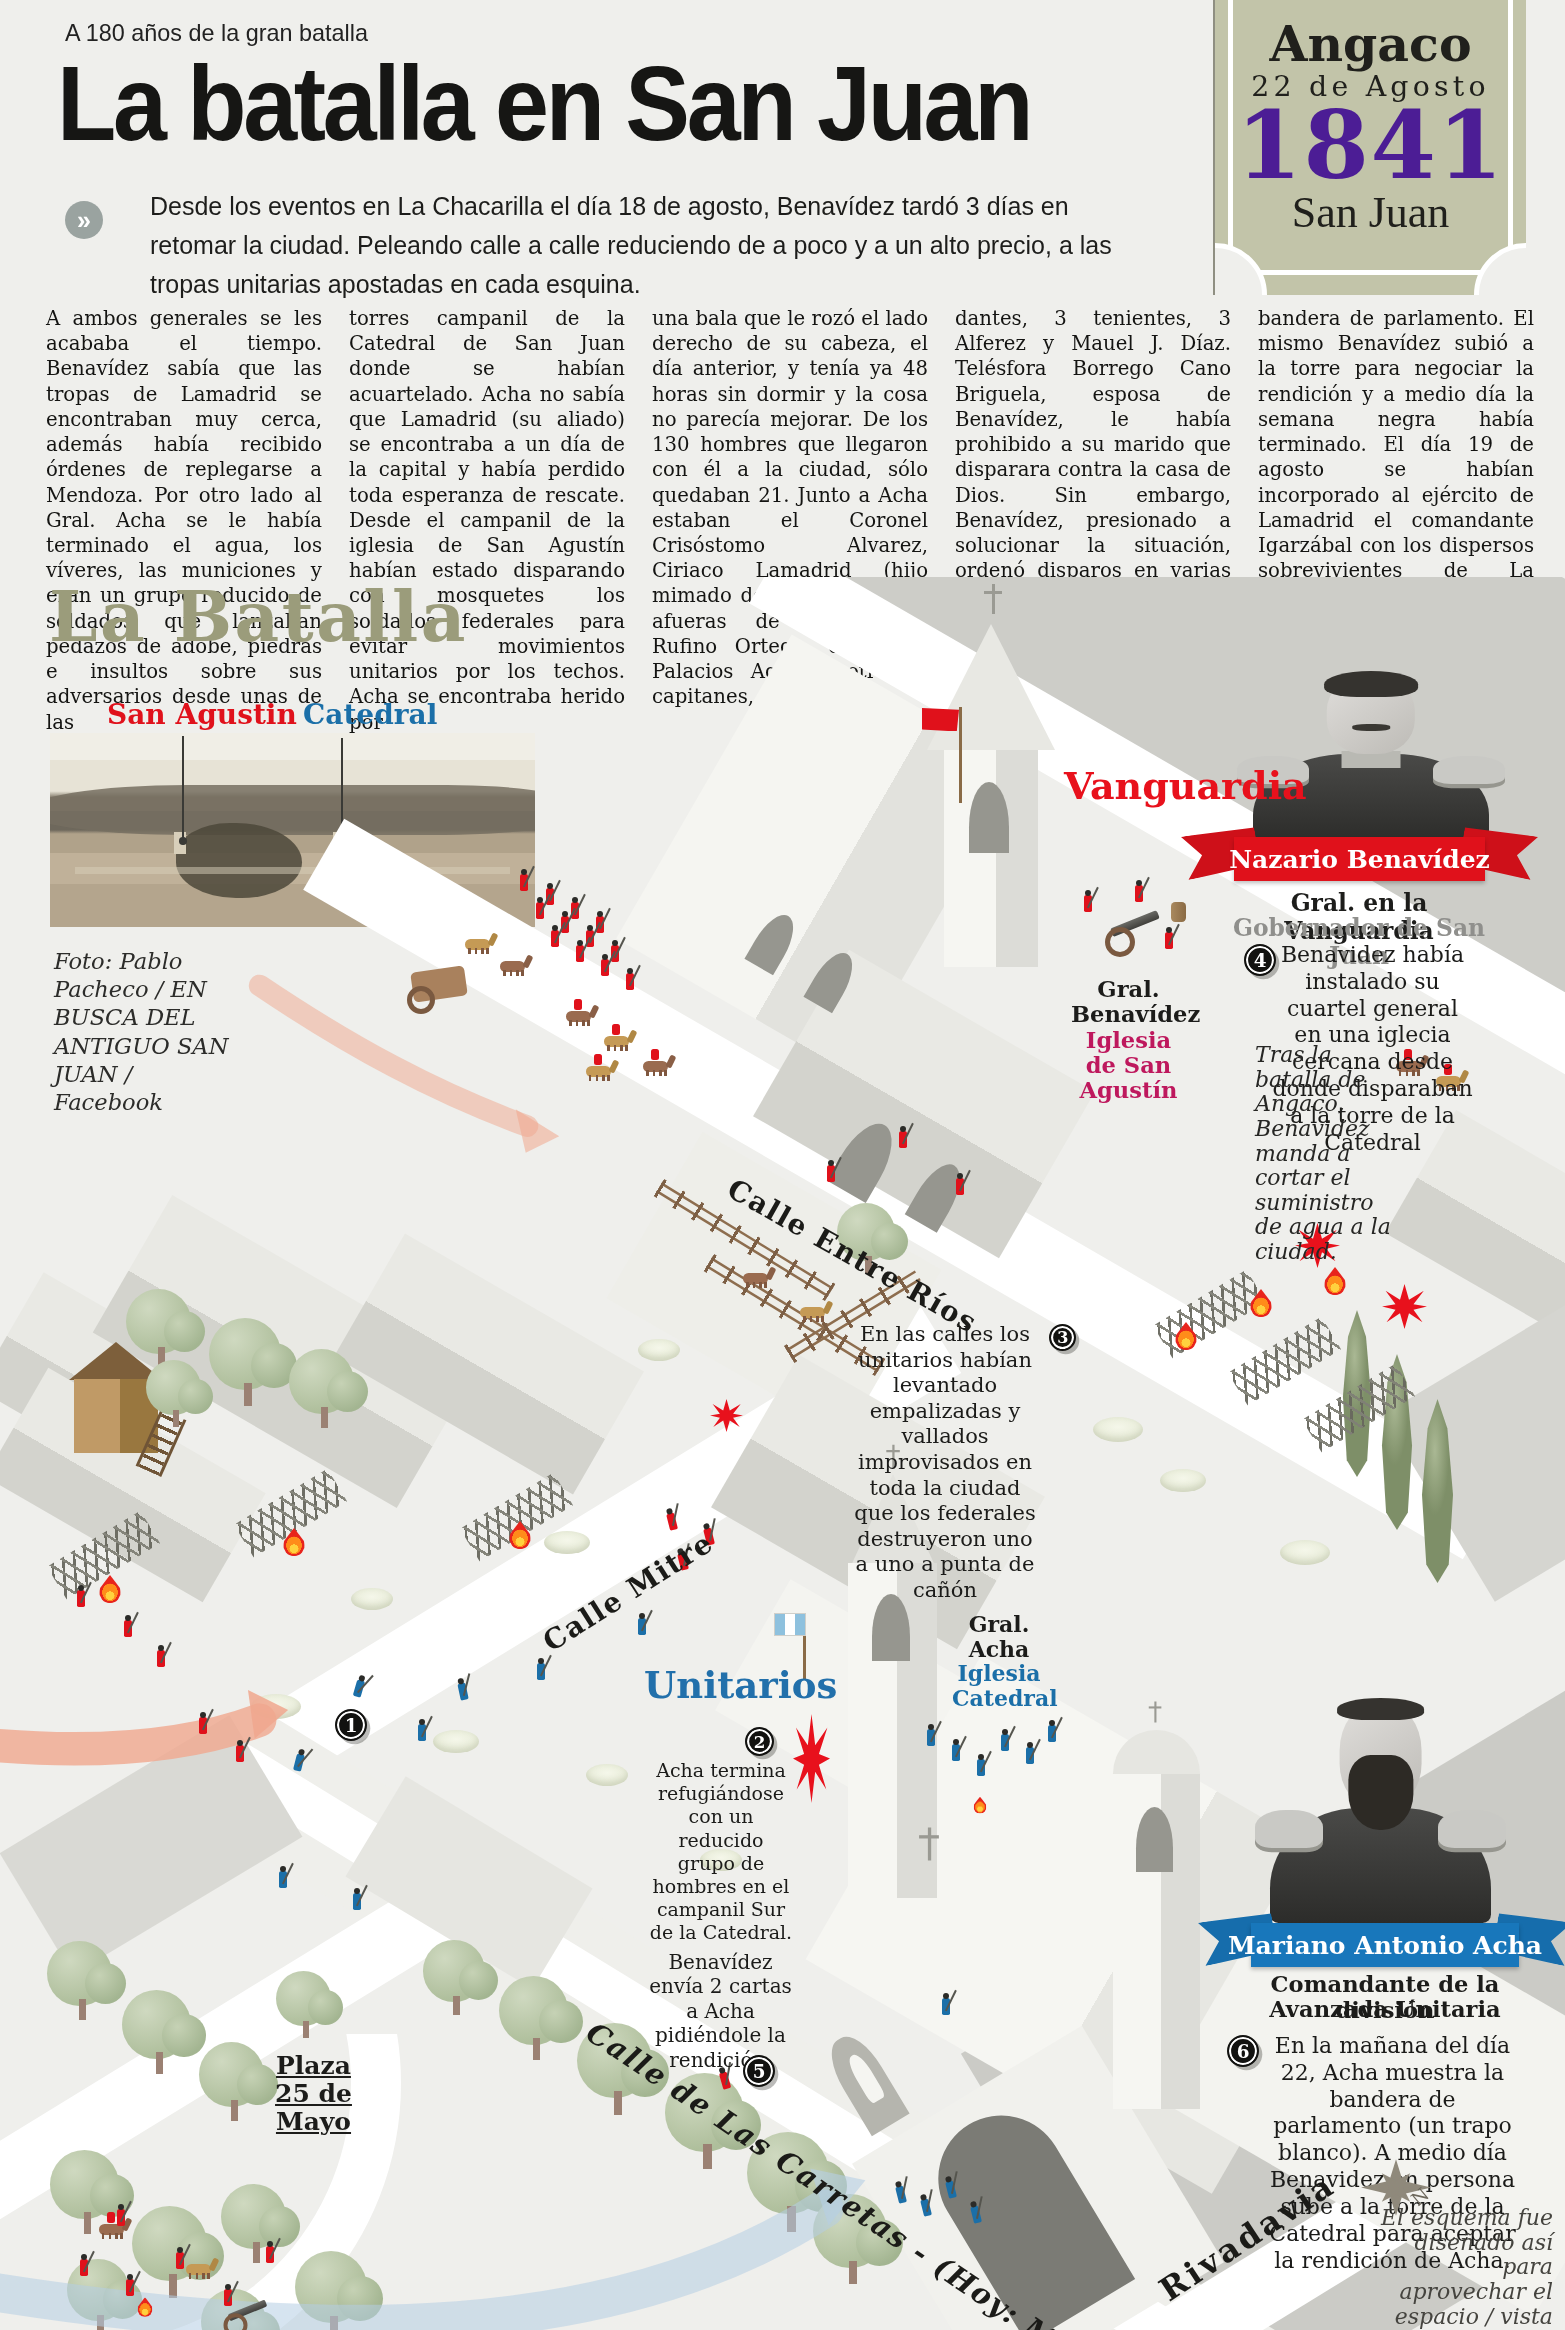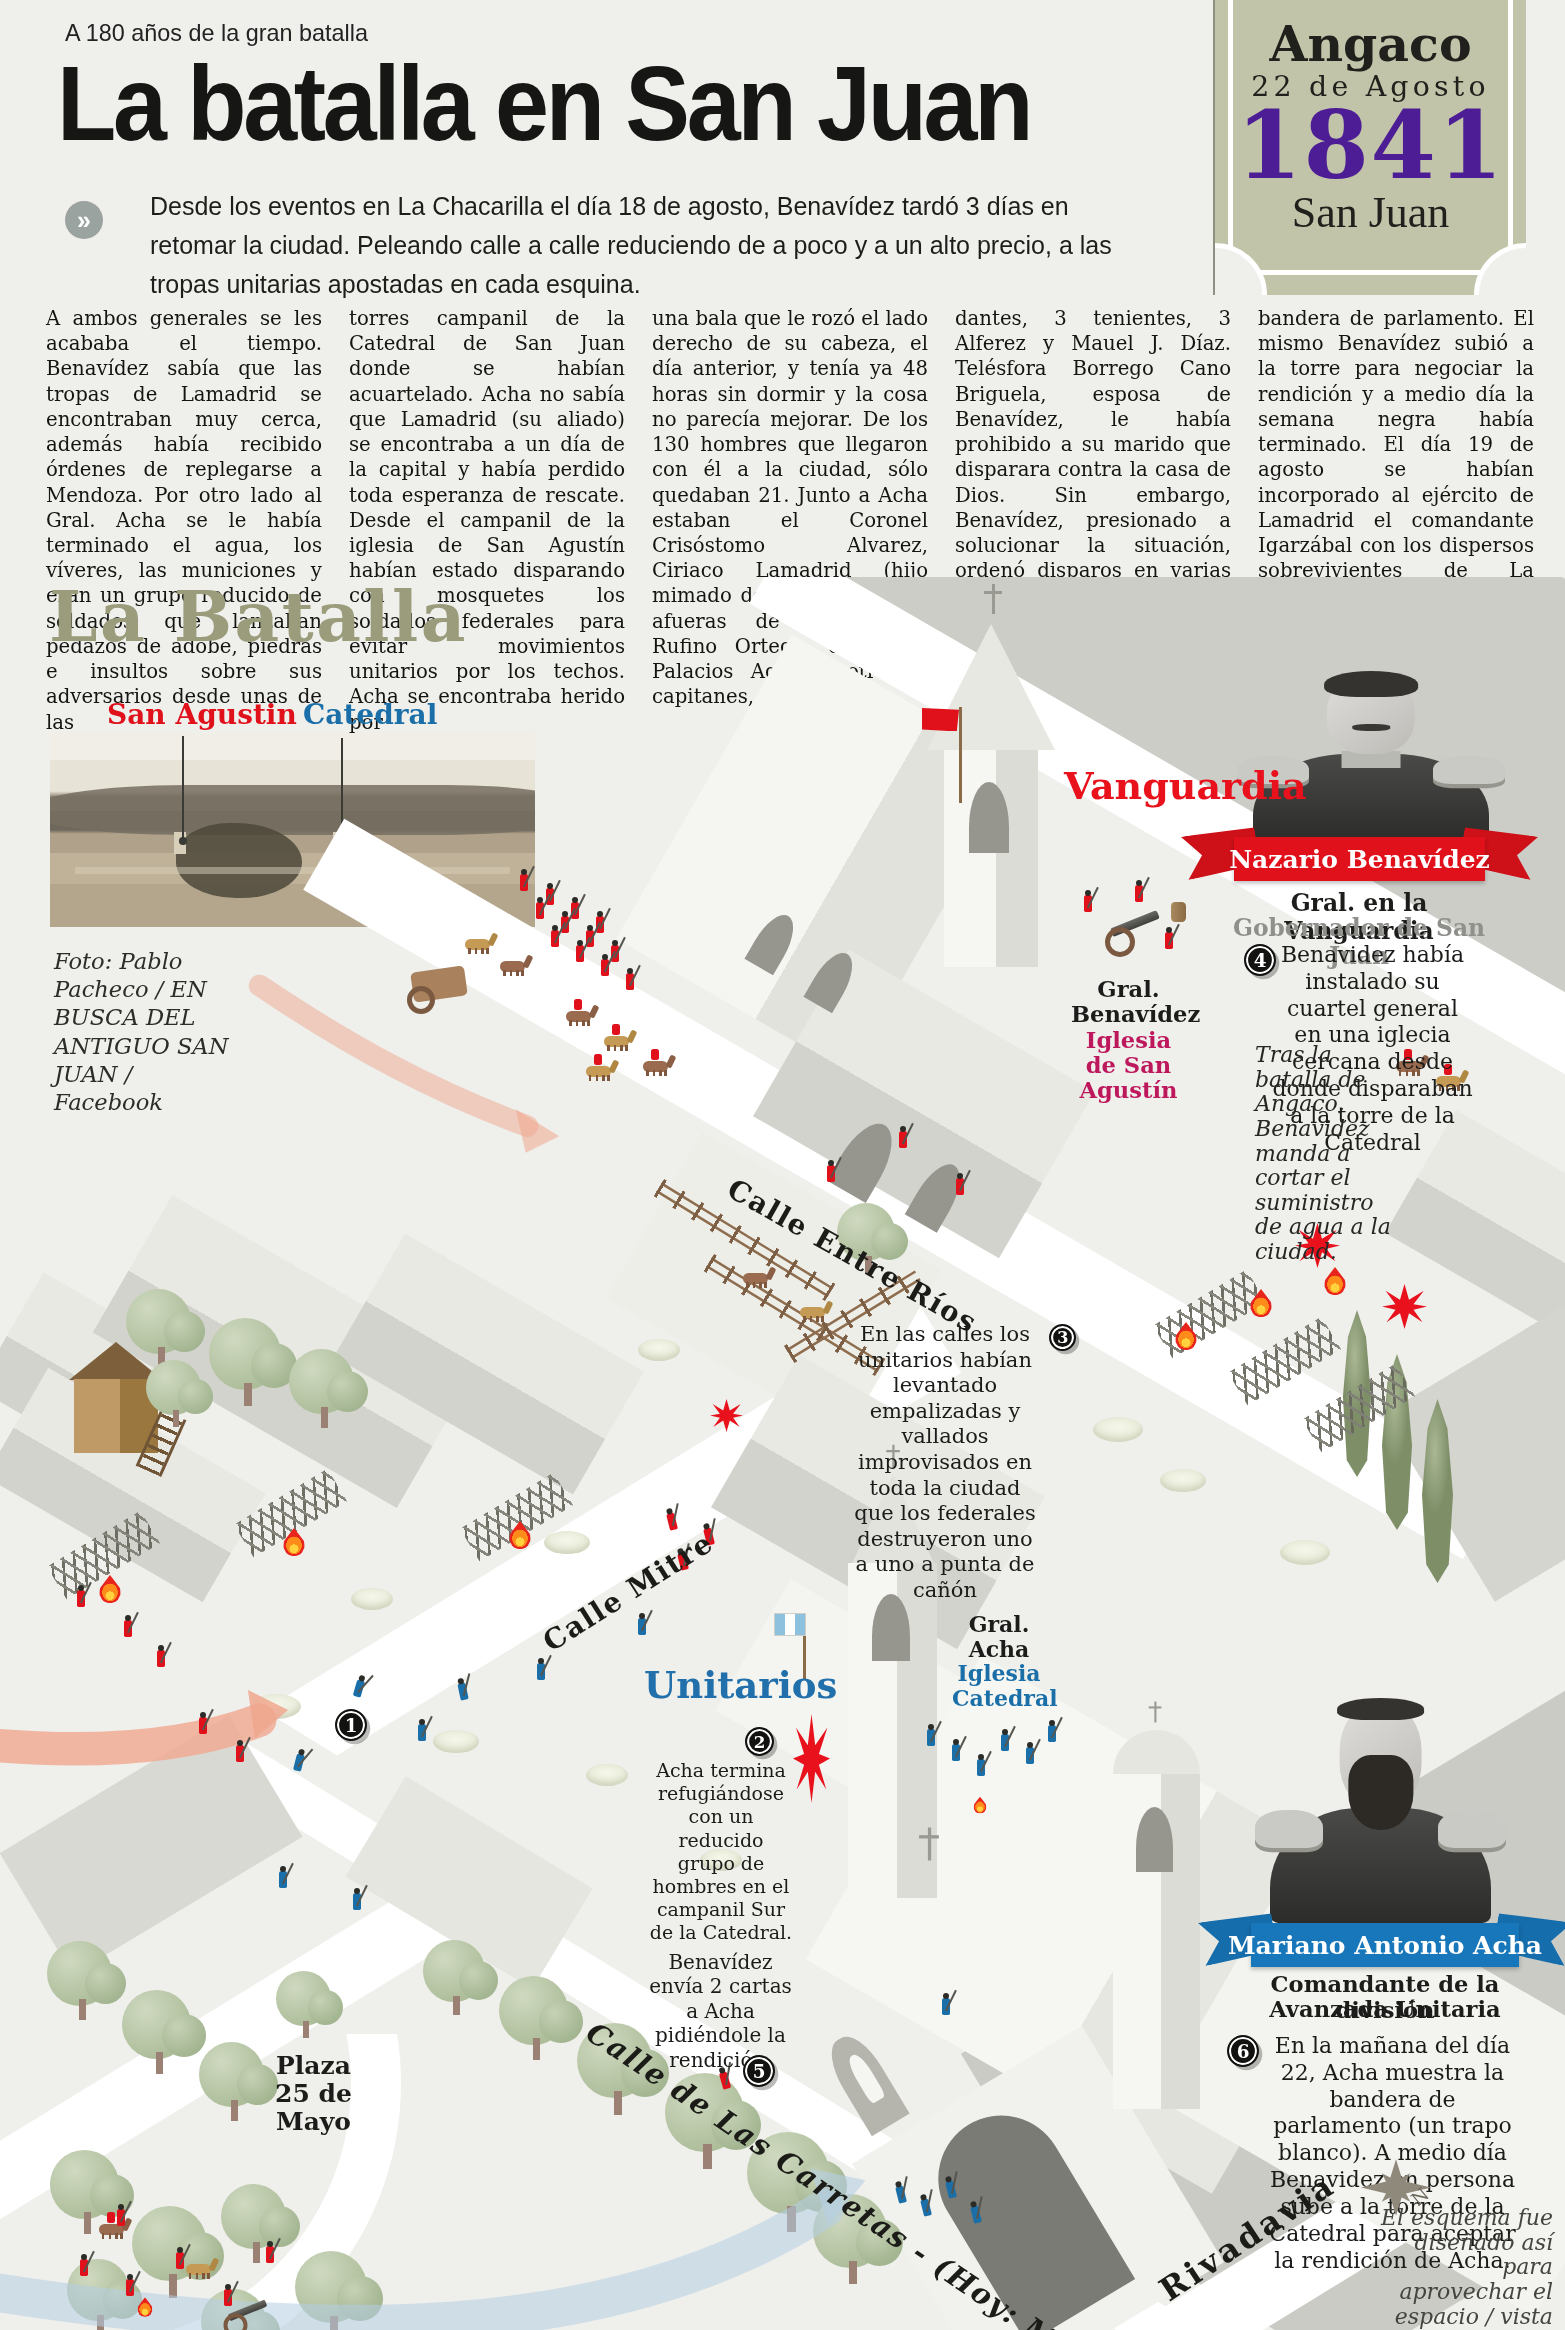--- a/index.html
+++ b/index.html
@@ -561,21 +561,21 @@
     <div class="note" style="left:648px;top:1759px;width:146px;font-size:19px;">Acha termina refugiándose con un reducido grupo de hombres en el campanil Sur de la Catedral.</div>
 
     <div class="loc" style="left:952px;top:1612px;width:94px;font-size:22px;">
       <span>Gral. Acha</span><br>
       <span class="blue">Iglesia Catedral</span>
     </div>
 
     <div class="note" style="left:643px;top:1950px;width:155px;font-size:20px;">Benavídez envía 2 cartas a Acha pidiéndole la rendición.</div>
     <div class="num" style="left:743px;top:2055px;">5</div>
 
-    <div class="loc" style="left:256px;top:2052px;width:115px;font-size:25px;">Plaza 25 de Mayo</div>
+    <div class="loc" style="left:256px;top:2052px;width:115px;font-size:25px;text-decoration:underline;">Plaza 25 de Mayo</div>
 
     <div class="bust" style="left:1255px;top:1702px;width:251px;height:221px;">
       <i class="bd"></i>
         <i class="ep l"></i>
         <i class="ep r"></i>
         <i class="hd"></i>
         <i class="hair" style="height:10%;"></i>
         <i class="beard"></i>
     </div>
     <div class="ribbon" style="left:1251px;top:1923px;width:268px;--rc:#1877bb;">

